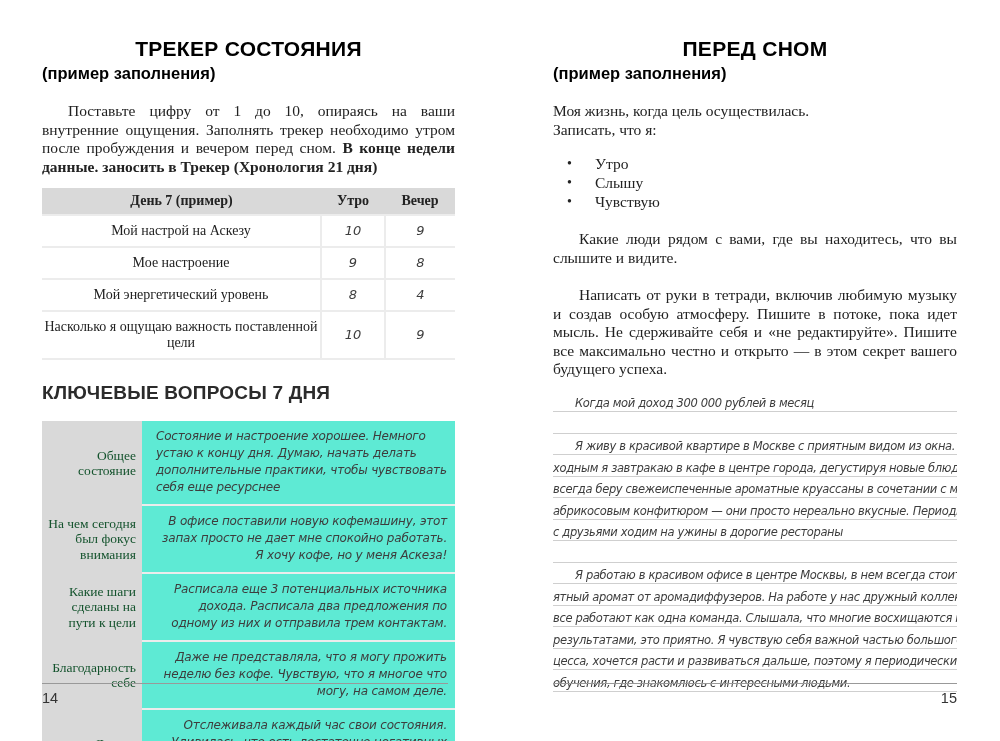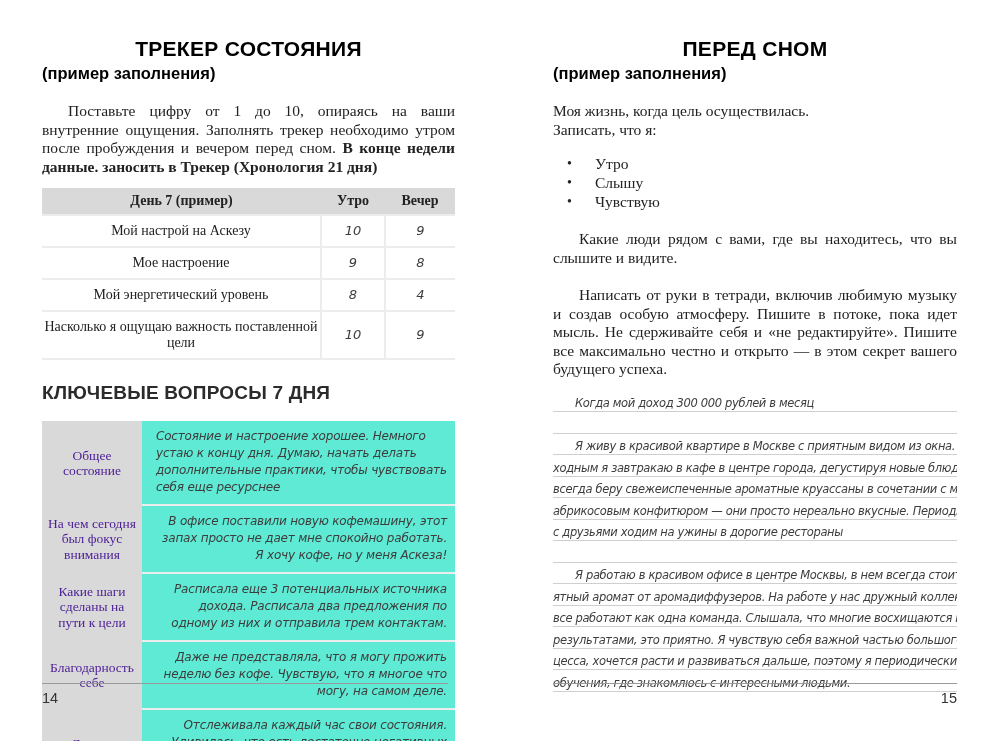--- a/index.html
+++ b/index.html
@@ -58,22 +58,22 @@
     font-size:14px;line-height:16px;text-align:center;padding:7px 2px;
     border-top:2px solid #ececec;background:#fff;color:#222;
   }
   .tracker tr:last-child td{border-bottom:2px solid #ececec;}
   .tracker td.v{border-left:2px solid #ececec;font-size:13px;}
   .tracker td .hw{font-size:13px;}
 
   
   .questions{width:100%;border-collapse:collapse;margin-top:18px;}
   .questions td.label{
-    background:#d9d9d9;width:88px;text-align:center;vertical-align:middle;
-    font-size:13.5px;line-height:15.5px;color:#4c1d95;padding:6px 6px;
+    background:#d9d9d9;width:88px;text-align:right;vertical-align:middle;
+    font-size:13.5px;line-height:15.5px;color:#14532d;padding:6px 6px;
   }
   .questions td.answer{
     background:#5eead4;vertical-align:middle;padding:7px 8px 8px 14px;
   }
   .questions tr + tr td.answer{border-top:2px solid #ececec;text-align:right;}
   .questions td.answer .hw{
     font-size:12px;line-height:17px;letter-spacing:-.2px;display:block;
   }
 
   

